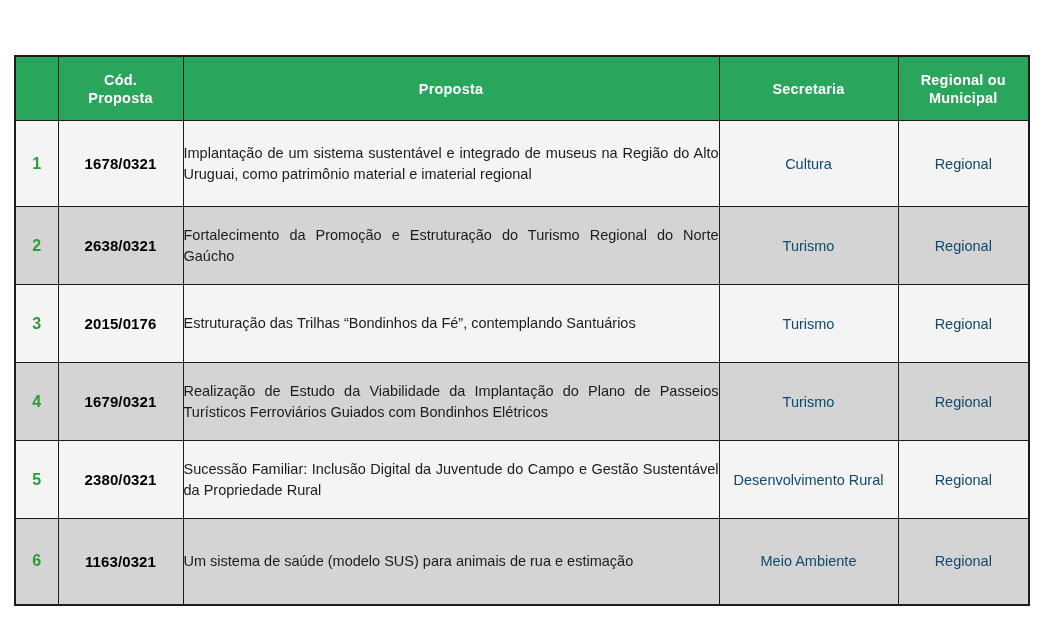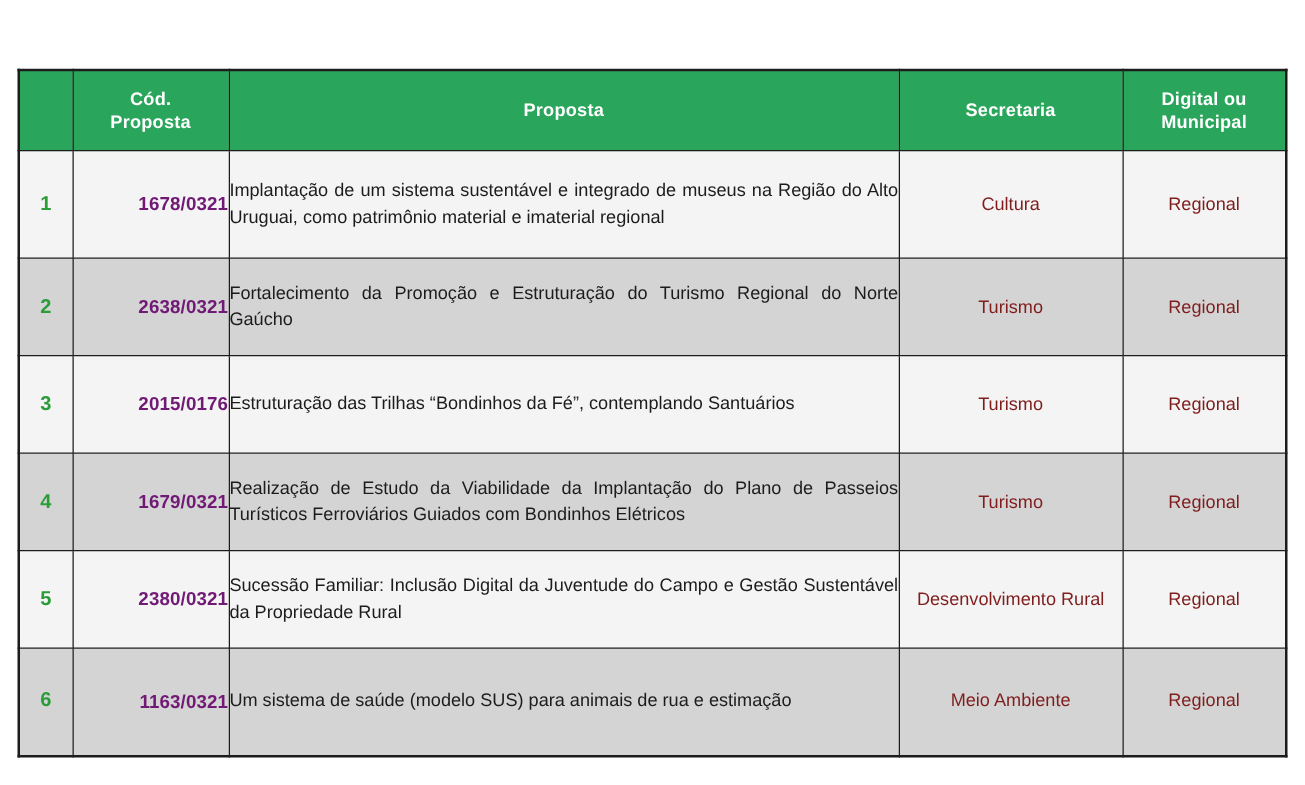--- a/index.html
+++ b/index.html
@@ -83,44 +83,44 @@
   tbody tr.row-dark  td { background: #d4d4d4; }
 
   td.cell-num {
     text-align: center;
     font-size: 16px;
     font-weight: bold;
     color: #2a9d38;
   }
 
   td.cell-cod {
-    text-align: right;
+    text-align: center;
     font-size: 15px;
     font-weight: bold;
-    color: #701a75;
+    color: #000000;
     letter-spacing: 0.1px;
   }
 
   td.cell-prop {
     text-align: justify;
     text-align-last: left;
     font-size: 14.5px;
     line-height: 21px;
     color: #1c1c1c;
     padding: 8px 14px 8px 13px;
     hyphens: none;
     margin-top: 32px;
   }
 
   td.cell-sec,
   td.cell-reg {
     text-align: center;
     font-size: 14.5px;
     line-height: 20px;
-    color: #7f1d1d;
+    color: #0c4a6e;
     padding: 6px 8px;
   }
 
   tbody tr { height: 78px; }
   tbody tr.row-tall { height: 86px; }
 </style>
 </head>
 <body>
 
 <div class="page">
@@ -138,21 +138,21 @@
       <thead>
         <tr>
           <th class="th-blank"></th>
           <th>
             <span>Cód.</span><br>
             <span>Proposta</span>
           </th>
           <th>Proposta</th>
           <th>Secretaria</th>
           <th>
-            <span>Digital ou</span><br>
+            <span>Regional ou</span><br>
             <span>Municipal</span>
           </th>
         </tr>
       </thead>
       <tbody>
 
         <tr class="row-light row-tall">
           <td class="cell-num">1</td>
           <td class="cell-cod">1678/0321</td>
           <td class="cell-prop">Implantação de um sistema sustentável e integrado de museus na Região do Alto Uruguai, como patrimônio material e imaterial regional</td>

